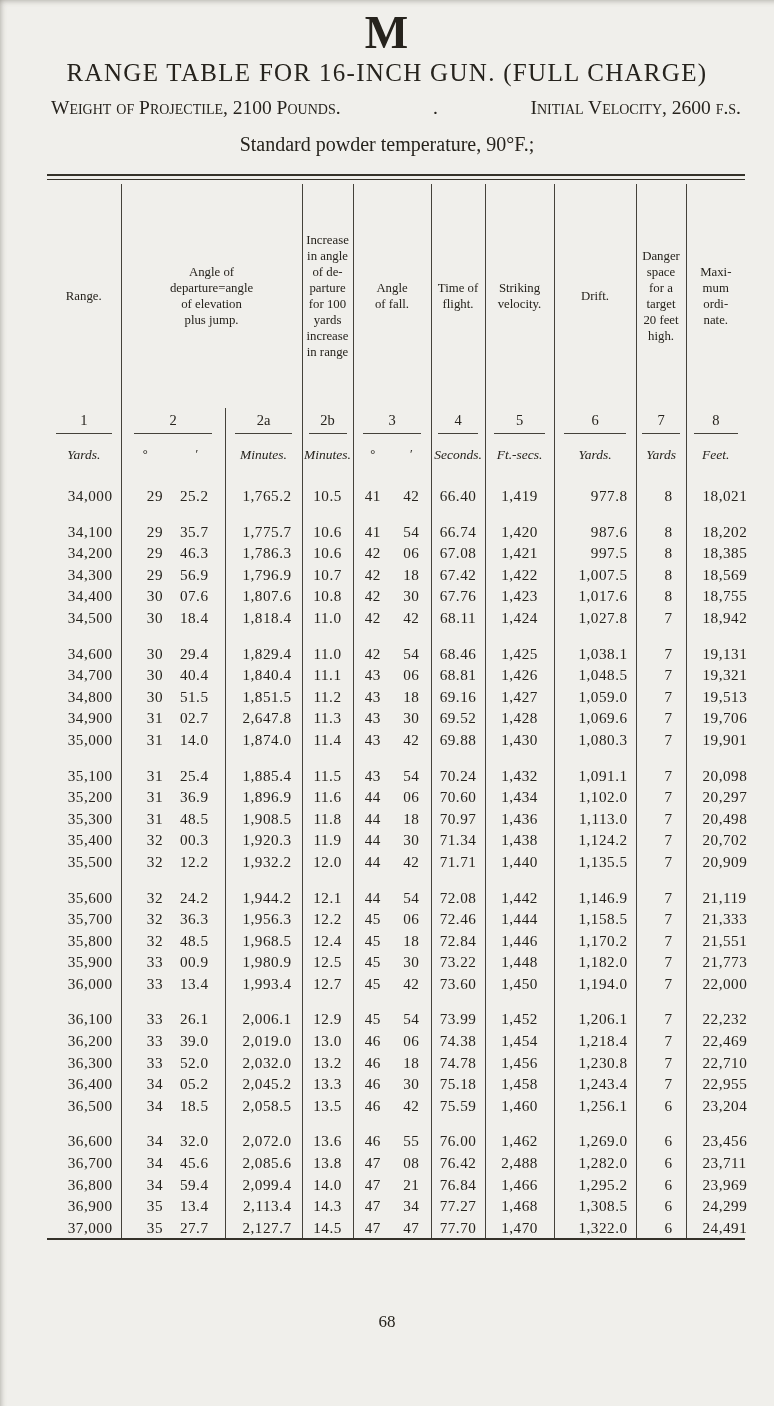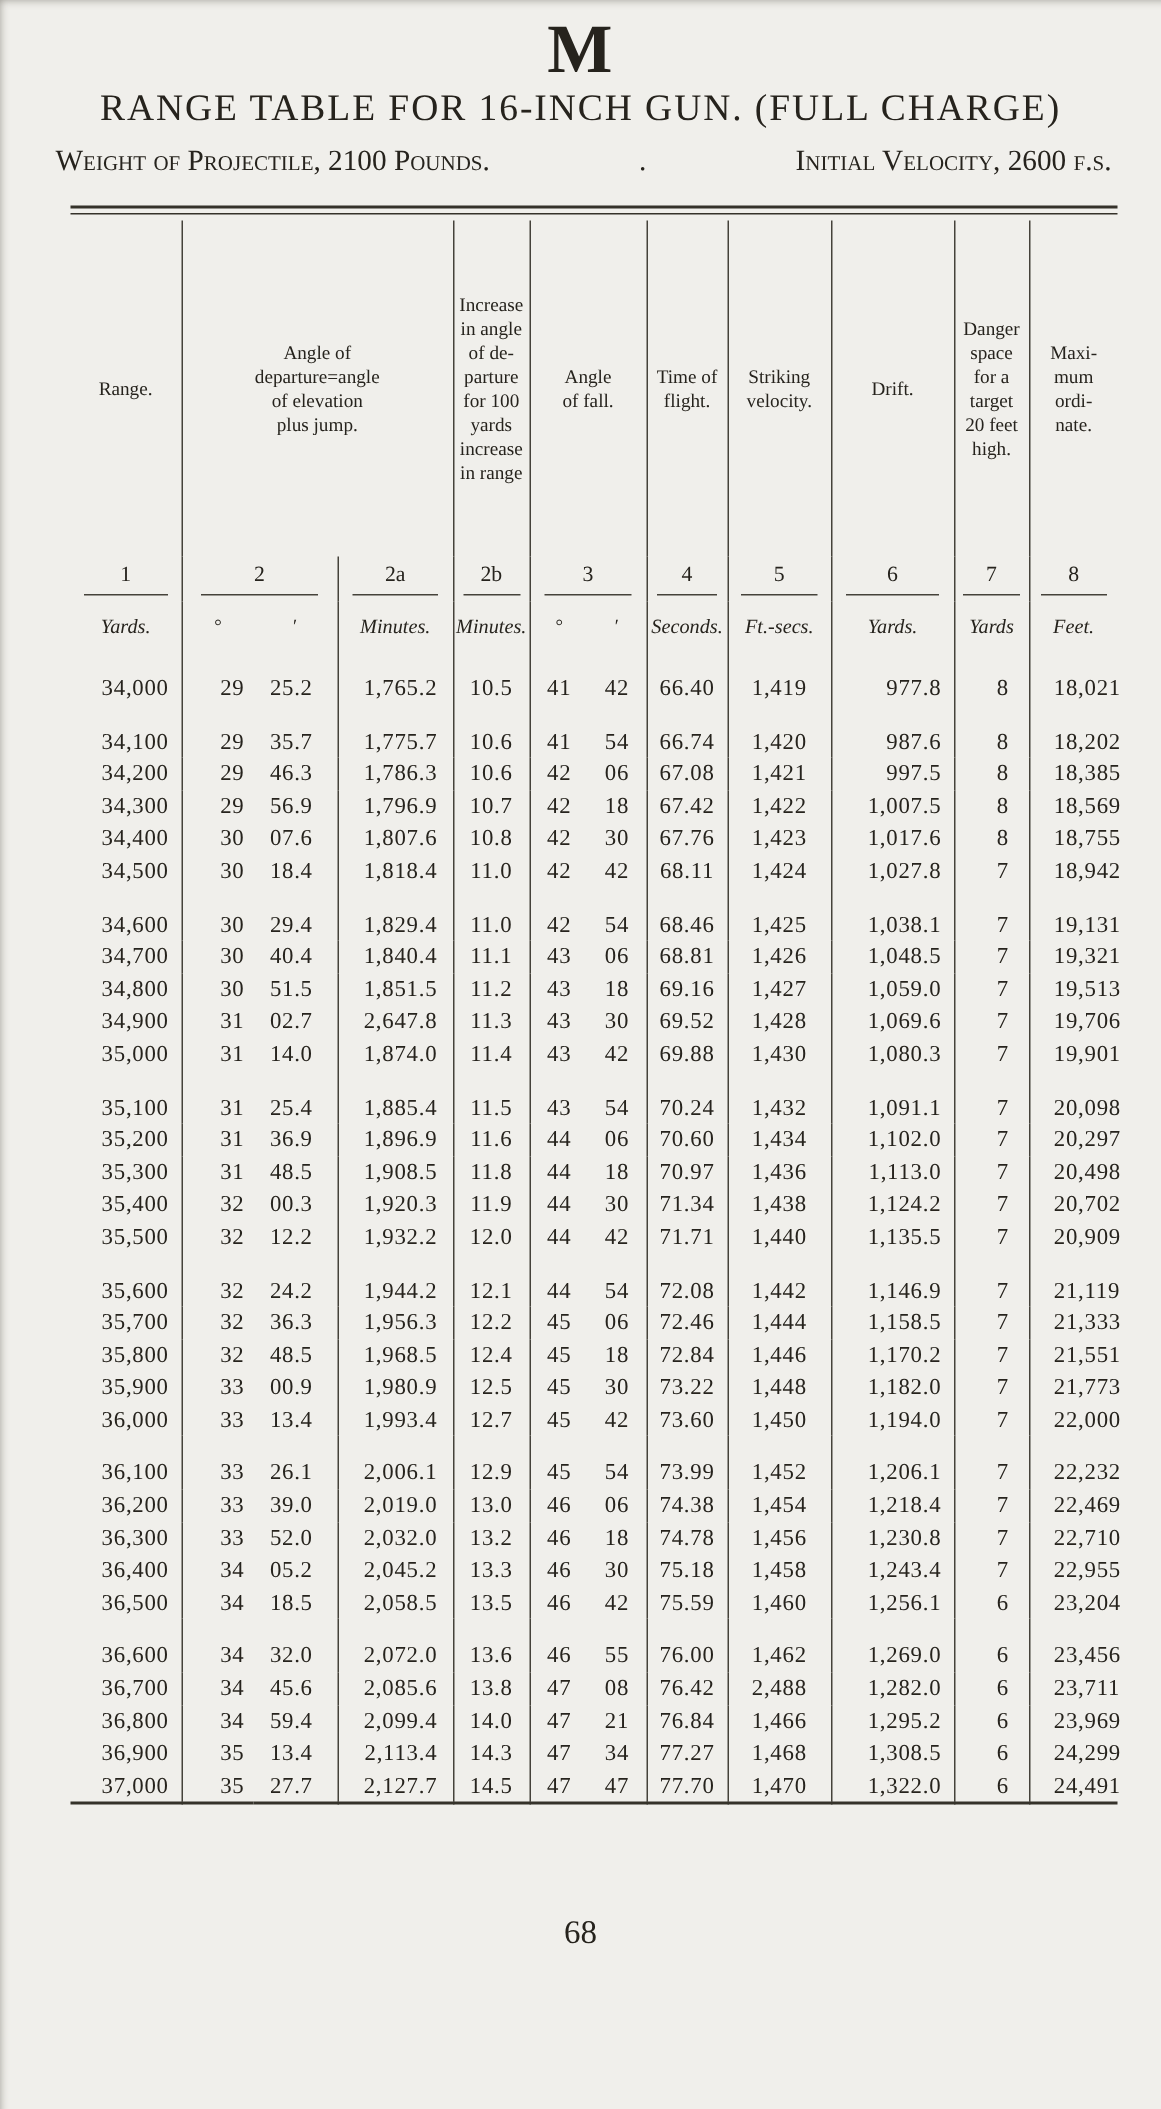--- a/index.html
+++ b/index.html
@@ -24,21 +24,21 @@
   }
   .title{
     text-align:center;
     font-size:25px;
     letter-spacing:1.3px;
     margin-top:1px;
     line-height:28px;
   }
   .specline{
     display:flex;justify-content:space-between;align-items:baseline;
-    padding:0 33px 0 37px;
+    padding:0 33px 0 51px;
     margin-top:9px;
     font-size:19.5px;
     font-variant:small-caps;
     line-height:24px;
   }
   .specline .dot{font-variant:normal;}
   .note{
     text-align:center;
     margin-top:11px;
     font-size:20px;
@@ -110,39 +110,40 @@
   .rt tbody td.c5{text-align:center;}
   .rt tbody td.c6{text-align:center;border-right:1.5px solid #45423a;}
   .rt tbody td.c7{text-align:center;border-right:1.5px solid #45423a;}
   .rt tbody td.c8{text-align:center;border-right:1.5px solid #45423a;}
   .rt tbody td.c9{text-align:right;padding-right:8px;border-right:1.5px solid #45423a;}
   .rt tbody td.c10{text-align:right;padding-right:13px;border-right:1.5px solid #45423a;}
   .rt tbody td.c11{padding-left:16px;}
   .pageno{
     text-align:center;
     margin-top:72px;
-    font-size:22px;
+    font-size:17px;
   }
 </style>
 </head>
 <body>
 
 <div class="page">
 
   <div class="letter">M</div>
 
   <div class="title">RANGE TABLE FOR 16-INCH GUN. (FULL CHARGE)</div>
 
   <div class="specline">
     <span>Weight of Projectile, 2100 Pounds.</span>
     <span class="dot">.</span>
     <span>Initial Velocity, 2600 f.s.</span>
   </div>
 
   <div class="note">
+    <div>Standard powder temperature, 90°F.;</div>
   </div>
 
   <div class="rule-double"></div>
 
   <table class="rt">
     <colgroup>
       <col style="width:74px">
         <col style="width:48px">
         <col style="width:56px">
       <col style="width:77px">

